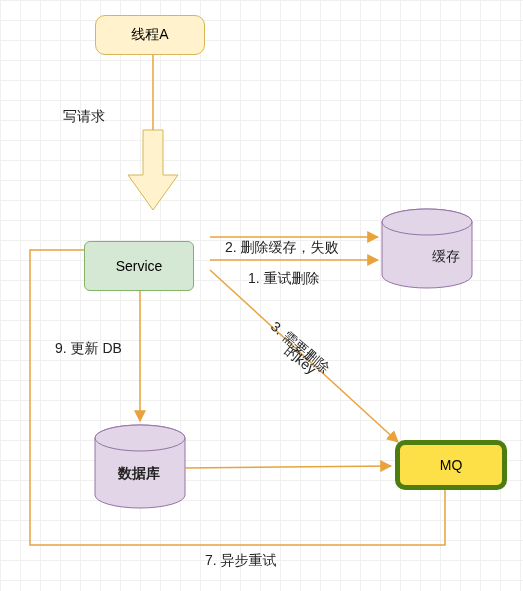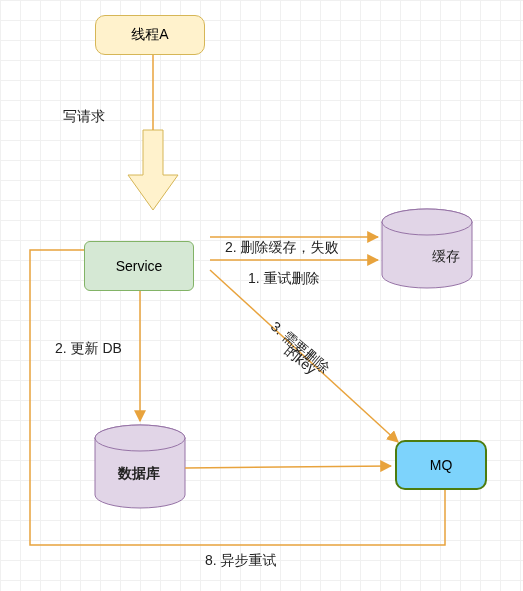--- a/index.html
+++ b/index.html
@@ -31,23 +31,23 @@
     border-radius: 10px;
   }
   .service {
     left: 84px; top: 225px; width: 110px; height: 50px;
     background: #d5e8d4;
     border: 1px solid #82b366;
     border-radius: 6px;
     margin-top: 16px;
   }
   .mq {
-    left: 395px; top: 440px; width: 92px; height: 50px;
-    background: #7dd3fc;
-    border: 2px solid #4d7c0f;
+    left: 395px; top: 440px; width: 112px; height: 50px;
+    background: #fde047;
+    border: 5px solid #4d7c0f;
     border-radius: 10px;
   }
   .label { position: absolute; color: #222; white-space: nowrap; }
   svg.overlay { position: absolute; left: 0; top: 0; width: 523px; height: 591px; pointer-events: none; }
 </style>
 </head>
 <body>
 
 <svg class="overlay" viewBox="0 0 523 591">
   <defs>
@@ -97,18 +97,18 @@
 
 <div class="label" style="left:432px; top:248px;">缓存</div>
 
 <div class="label" style="left:118px; top:465px;font-weight:bold;">数据库</div>
 
 <div class="node mq">
   <span>MQ</span>
 </div>
 
 <div class="label" style="left:63px; top:108px;">写请求</div>
-<div class="label" style="left:55px; top:340px;">2. 更新 DB</div>
+<div class="label" style="left:55px; top:340px;">9. 更新 DB</div>
 <div class="label" style="left:225px; top:215px;margin-top:24px;">2. 删除缓存，失败</div>
 <div class="label" style="left:248px; top:270px;">1. 重试删除</div>
 <div class="label" style="left:278px; top:318px; transform:rotate(40deg); transform-origin:left top;">3. 需要删除</div>
 <div class="label" style="left:292px; top:342px; transform:rotate(40deg); transform-origin:left top;">的key</div>
-<div class="label" style="left:205px; top:552px;">8. 异步重试</div>
+<div class="label" style="left:205px; top:552px;">7. 异步重试</div>
 
 </body></html>

